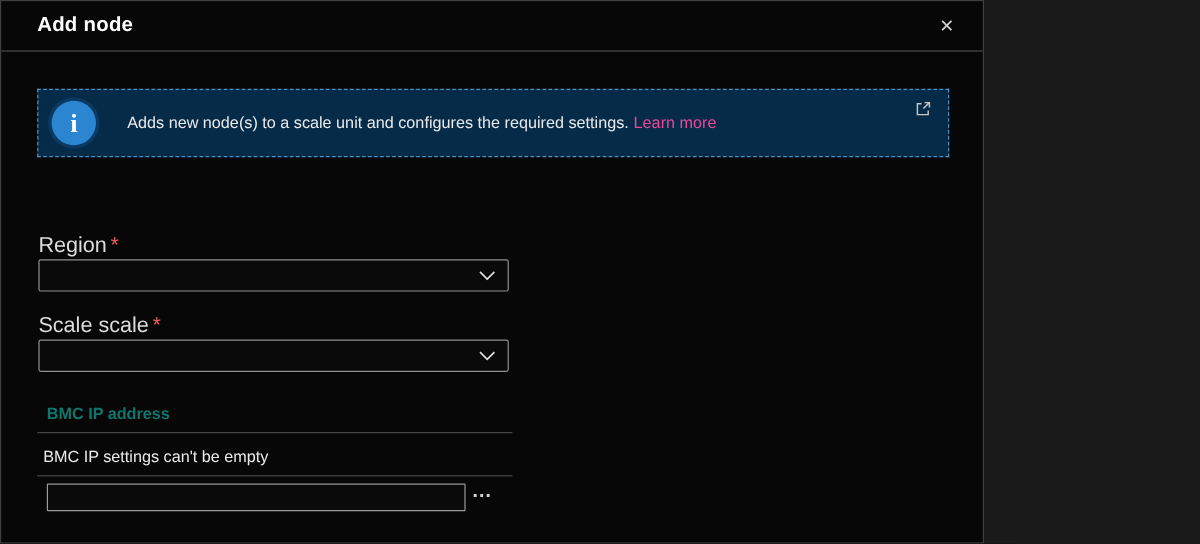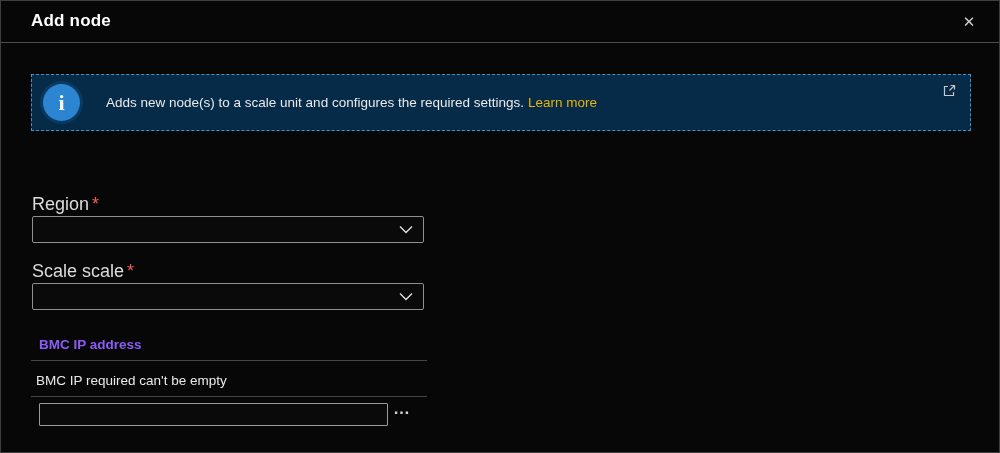--- a/index.html
+++ b/index.html
@@ -1,21 +1,21 @@
 <!DOCTYPE html>
 <html><head>
 <meta charset="utf-8">
 <style>
   * { box-sizing: border-box; margin: 0; padding: 0; }
   html, body { background: #1a1a1a; }
   body { font-family: "Liberation Sans", sans-serif; }
 
   .panel {
     position: relative;
-    width: 1000px;
+    width: 820px;
     height: 453px;
     background: #070708;
     border: 1px solid #3f3f3f;
     overflow: hidden;
     color: #e8e8e8;
   }
 
   
   .header {
     position: absolute;
@@ -65,21 +65,21 @@
     font-weight: bold;
     font-size: 22px;
     box-shadow: 0 0 0 3px #0a3a61;
   }
   .banner-text {
     margin-left: 26px;
     font-size: 13.5px;
     color: #eaeaea;
   }
   .banner-link {
-    color: #eab308;
+    color: #ec4899;
     text-decoration: none;
     margin-left: 4px;
     cursor: pointer;
   }
   .popout-btn {
     position: absolute;
     right: 12px; top: 8px;
     width: 18px; height: 18px;
     background: transparent;
     border: none;
@@ -121,21 +121,21 @@
     color: #e8e8e8;
     overflow: hidden;
   }
 
   
   .section-label {
     position: absolute;
     left: 38px;
     font-size: 13.5px;
     font-weight: bold;
-    color: #8b5cf6;
+    color: #0f766e;
     text-align: right;
   }
   .hr {
     position: absolute;
     left: 30px;
     width: 396px;
     height: 0;
     border-top: 1px solid #454545;
   }
   .error-text {
@@ -217,19 +217,19 @@
     <span class="dd-value"></span>
     <span class="chev">
       <svg width="14" height="9" viewBox="0 0 14 9">
         <path d="M1 1.5L7 7.5L13 1.5" stroke="#e0e0e0" stroke-width="1.4" fill="none"></path>
       </svg>
     </span>
   </div>
 
   <div class="section-label" style="top:336px;">BMC IP address</div>
   <div class="hr" style="top:359px;"></div>
-  <div class="error-text" style="top:372px;">BMC IP required can't be empty</div>
+  <div class="error-text" style="top:372px;">BMC IP settings can't be empty</div>
   <div class="hr" style="top:395px;"></div>
 
   <input class="bmc-input" type="text" value="" style="">
   <button class="ellipsis-btn">…</button>
 
 </div>
 
 </body></html>

